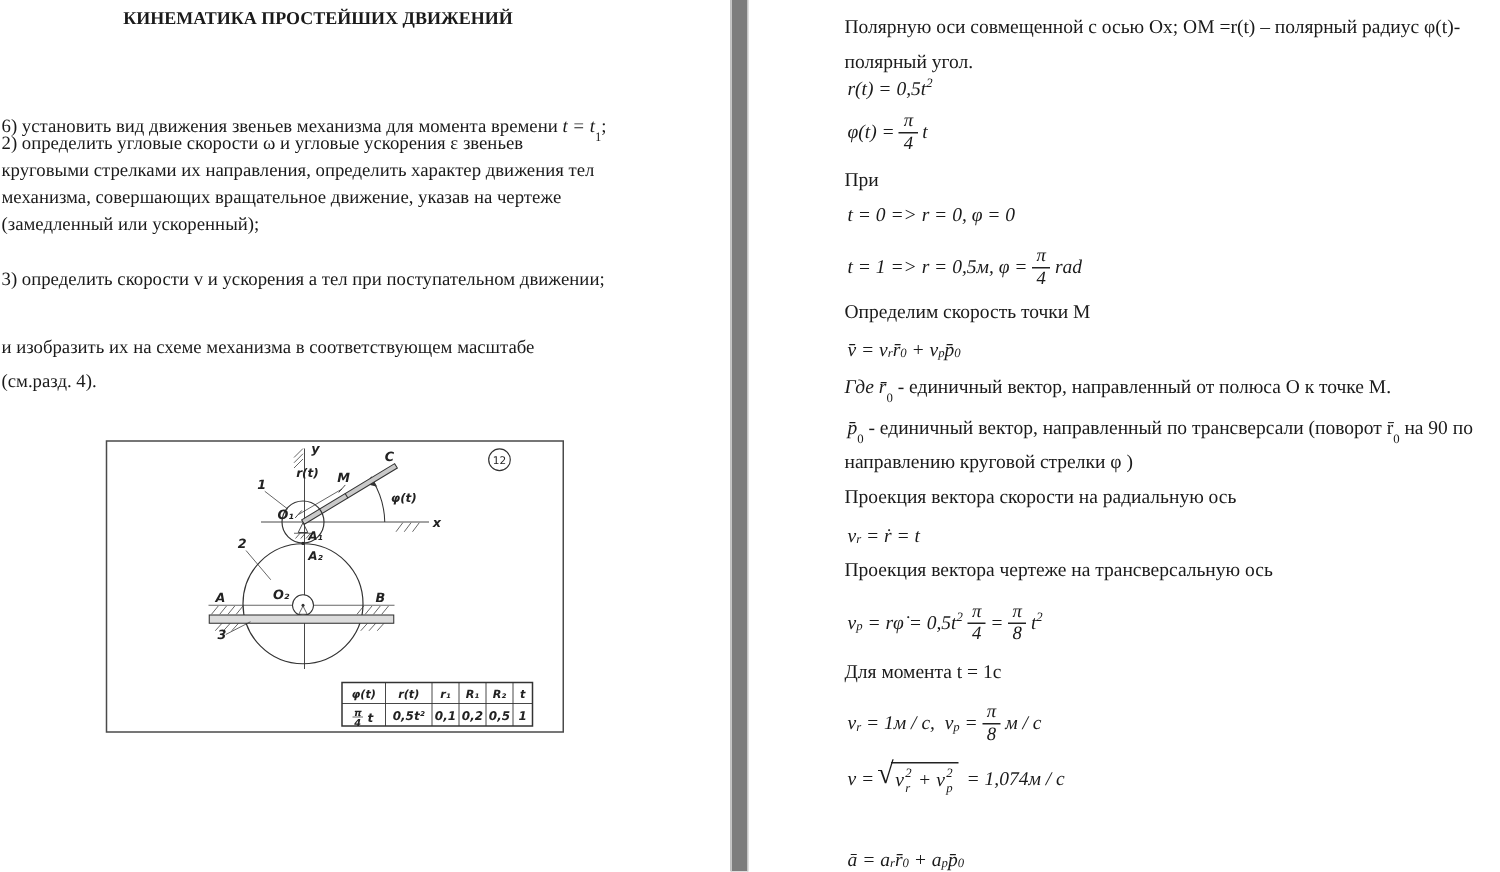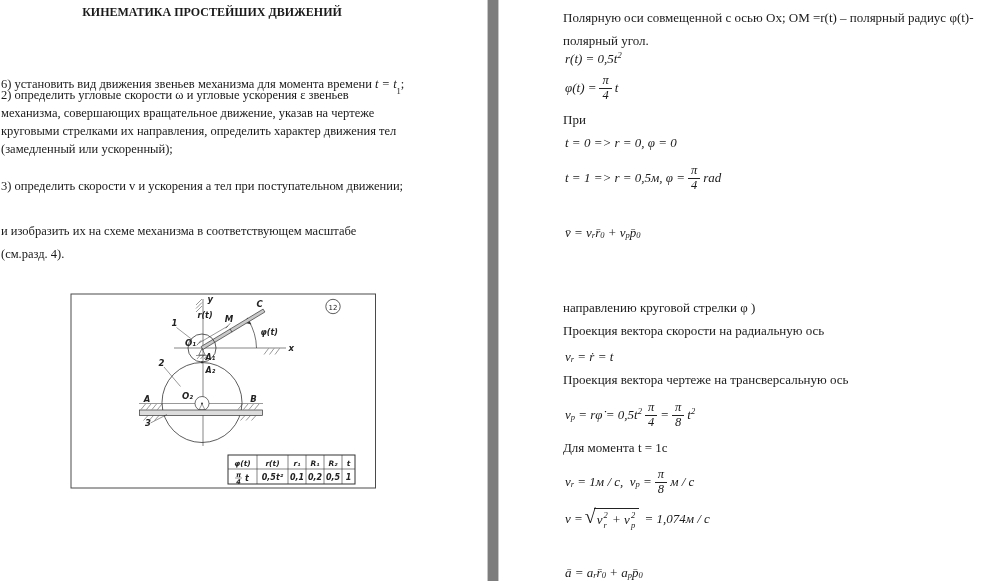--- a/index.html
+++ b/index.html
@@ -35,22 +35,22 @@
 
 <div id="page-left" class="page">
 
   <div class="abs lp-title nw" style="left:0;top:5px">КИНЕМАТИКА ПРОСТЕЙШИХ ДВИЖЕНИЙ</div>
 
 
   <div class="abs lp-text nw" style="left:1px;top:77px"><span>6) установить вид движения звеньев механизма для момента времени </span><i>t = t</i><sub class="s">1</sub><span>;</span></div>
 
   <div class="abs lp-text" style="left:1px;top:86px;line-height:18px">
     <div class="nw">2) определить угловые скорости ω и угловые ускорения ε  звеньев</div>
+    <div class="nw">круговыми стрелками их направления, определить характер движения тел</div>
     <div class="nw">механизма, совершающих вращательное движение, указав на чертеже</div>
-    <div class="nw">круговыми стрелками их направления, определить характер движения тел</div>
     <div class="nw">(замедленный или ускоренный);</div>
   </div>
 
   <div class="abs lp-text nw" style="left:1px;top:179px">3) определить скорости v и ускорения а тел при поступательном движении;</div>
 
   <div class="abs lp-text nw" style="left:1px;top:224px">и изобразить их на схеме механизма в соответствующем масштабе</div>
 
   <div class="abs lp-text nw" style="left:1px;top:247px">(см.разд. 4).</div>
 
   <svg class="abs" style="left:70px;top:293px" width="307" height="196" viewBox="70 293 307 196">
@@ -200,33 +200,36 @@
 
   <div class="abs fm nw" style="left:66px;top:162px;height:32px">
     <span class="pc">t = 1 =&gt; r = 0,5м, φ =</span>
     <span class="frac">
         <span class="fnum">π</span>
         <span class="fden">4</span>
       </span>
     <span class="pc">rad</span>
   </div>
 
+  <div class="abs rp-text nw" style="left:64px;top:200px">Определим скорость точки М</div>
 
   <div class="abs fm nw" style="left:66px;top:224px;height:18px">
       <span class="pc">v̄ = v</span>
       <sub class="s">r</sub>
       <span class="pc">r̄</span>
       <sub class="s">0</sub>
       <span class="pc"> + v</span>
       <sub class="s">p</sub>
       <span class="pc">p̄</span>
       <sub class="s">0</sub>
     </div>
 
-
+  <div class="abs rp-text nw" style="left:64px;top:250px"><i>Где r̄</i><sub class="s">0</sub><span> - единичный вектор, направленный от полюса О к точке М.</span></div>
+
+  <div class="abs rp-text nw" style="left:66px;top:277px"><i>p̄</i><sub class="s">0</sub><span> - единичный вектор, направленный по трансверсали (поворот r̄</span><sub class="s">0</sub><span> на 90 по</span></div>
   <div class="abs rp-text nw" style="left:64px;top:300px">направлению круговой стрелки φ )</div>
 
   <div class="abs rp-text nw" style="left:64px;top:323px">Проекция вектора скорости на радиальную ось</div>
 
   <div class="abs fm nw" style="left:66px;top:348px;height:18px">
       <span class="pc">v</span>
       <sub class="s">r</sub>
       <span class="pc"> = ṙ = t</span>
     </div>
 

